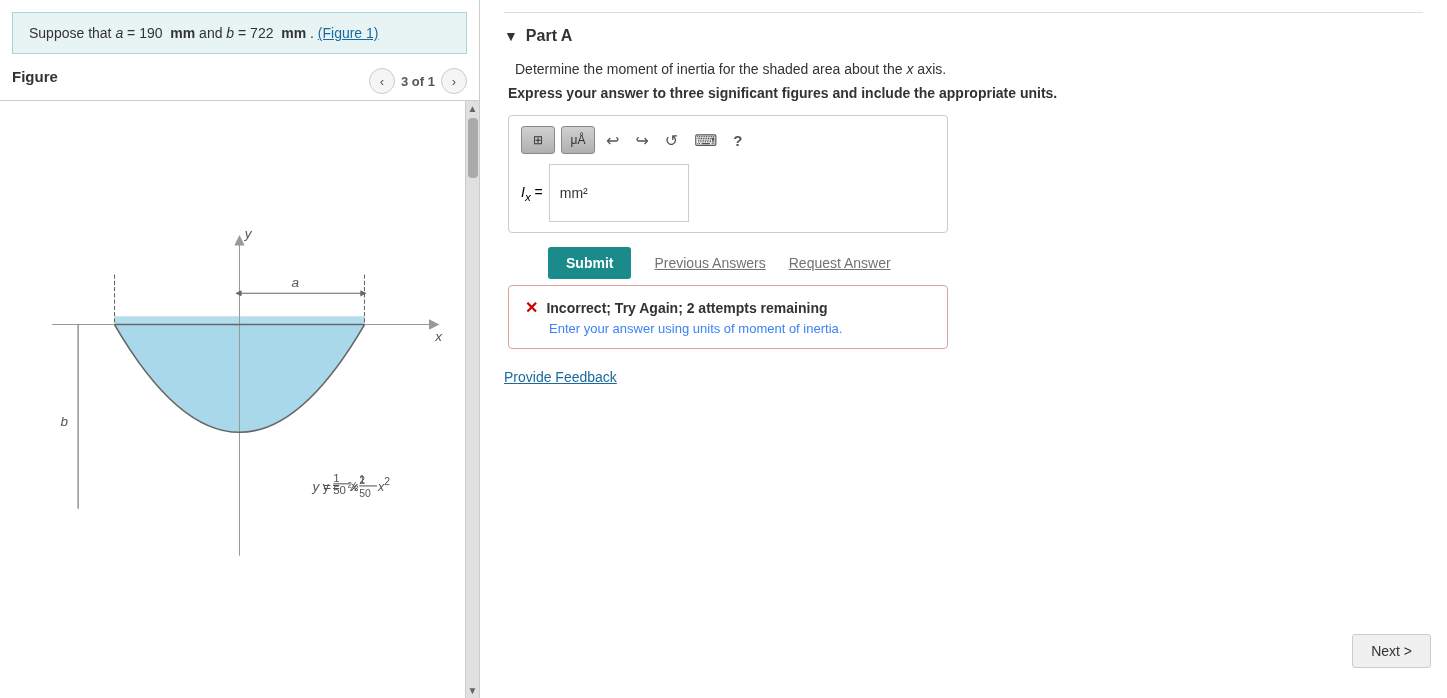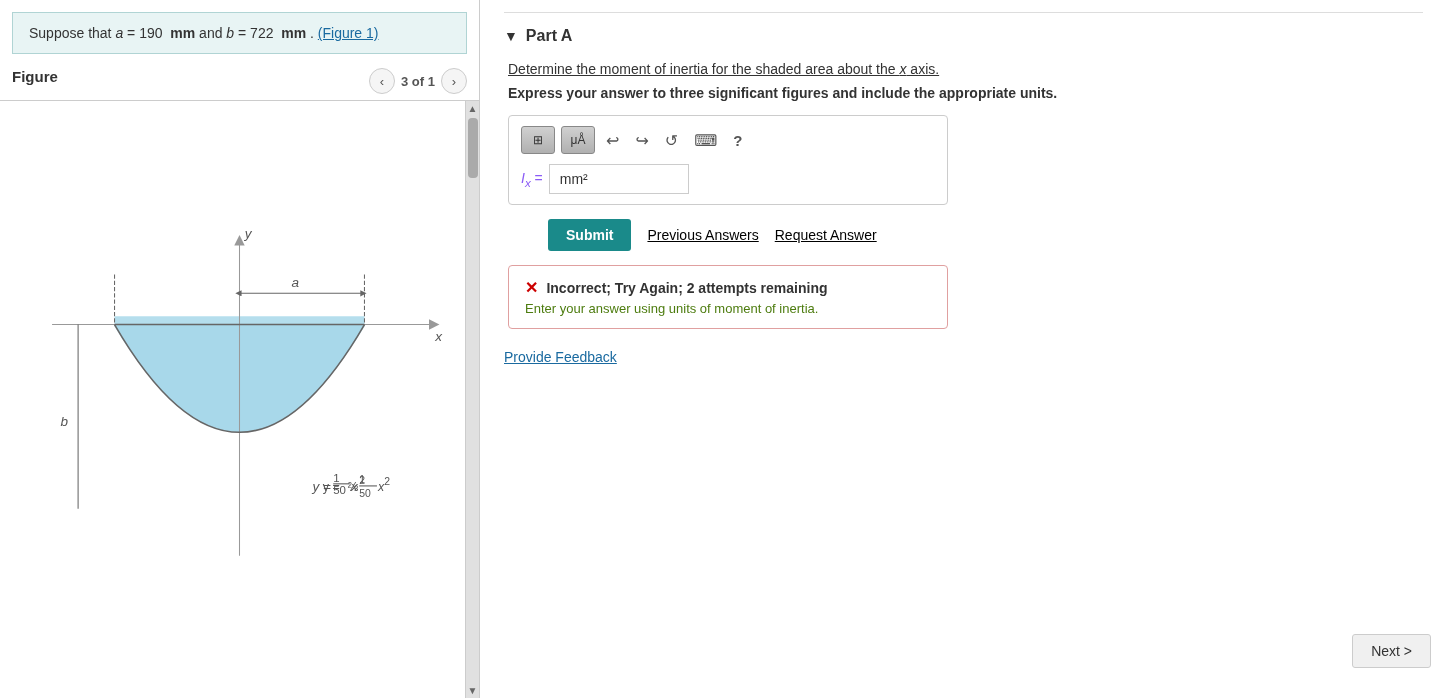--- a/index.html
+++ b/index.html
@@ -120,22 +120,21 @@
     .collapse-arrow {
       font-size: 14px;
       color: #333;
       cursor: pointer;
     }
 
     .question-text {
       font-size: 14px;
       color: #333;
       margin-bottom: 8px;
-      margin-left: 4px;
-      text-decoration: underline;
+      margin-left: 11px;
     }
 
     .question-bold {
       font-weight: bold;
       font-size: 14px;
       color: #333;
       margin-bottom: 14px;
       margin-left: 4px;
     }
 
@@ -182,69 +181,69 @@
     }
 
     .math-input-row {
       display: flex;
       align-items: center;
       gap: 0;
     }
 
     .math-label {
       font-size: 14px;
-      color: #8b5cf6;
+      color: #000000;
       margin-right: 6px;
       white-space: nowrap;
     }
 
     .math-value-input {
       border: 1px solid #ccc;
       border-right: none;
       padding: 6px 10px;
       font-size: 16px;
       width: 180px;
       outline: none;
       background: #fff;
     }
 
     .math-units-input {
       border: 1px solid #ccc;
       border-left: 1px solid #ccc;
-      padding: 6px 10px;
+      padding: 20px 10px;
       font-size: 14px;
       width: 140px;
       outline: none;
       background: #fff;
       color: #333;
     }
 
     
     .action-row {
       display: flex;
       align-items: center;
-      gap: 16px;
+      gap: 23px;
       margin-left: 4px;
-      margin-bottom: 14px;
+      margin-bottom: 6px;
       padding-left: 40px;
     }
 
     .submit-btn {
       background: #1a8a8a;
       color: #fff;
       border: none;
       border-radius: 3px;
       padding: 8px 18px;
       font-size: 14px;
       font-weight: bold;
       cursor: pointer;
     }
 
     .link-btn {
-      color: #000000;
+      color: #737373;
       text-decoration: underline;
       background: none;
       border: none;
       cursor: pointer;
       font-size: 14px;
     }
 
     
     .error-box {
       border: 1px solid #e0a0a0;
@@ -267,21 +266,22 @@
     }
 
     .error-icon {
       color: #cc0000;
       font-size: 16px;
       font-weight: bold;
     }
 
     .error-detail {
       font-size: 13px;
-      color: #4d7c0f;
+      color: #3b82f6;
+      margin-left: 24px;
     }
 
     
     .feedback-link {
       color: #1a6aa0;
       text-decoration: underline;
       background: none;
       border: none;
       cursor: pointer;
       font-size: 14px;

